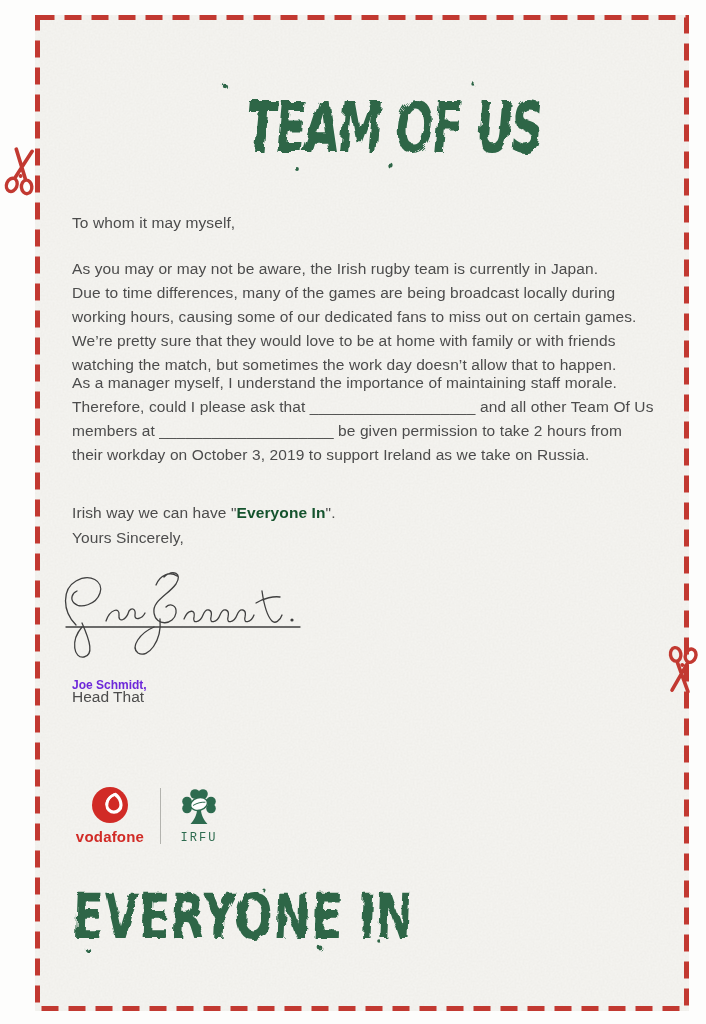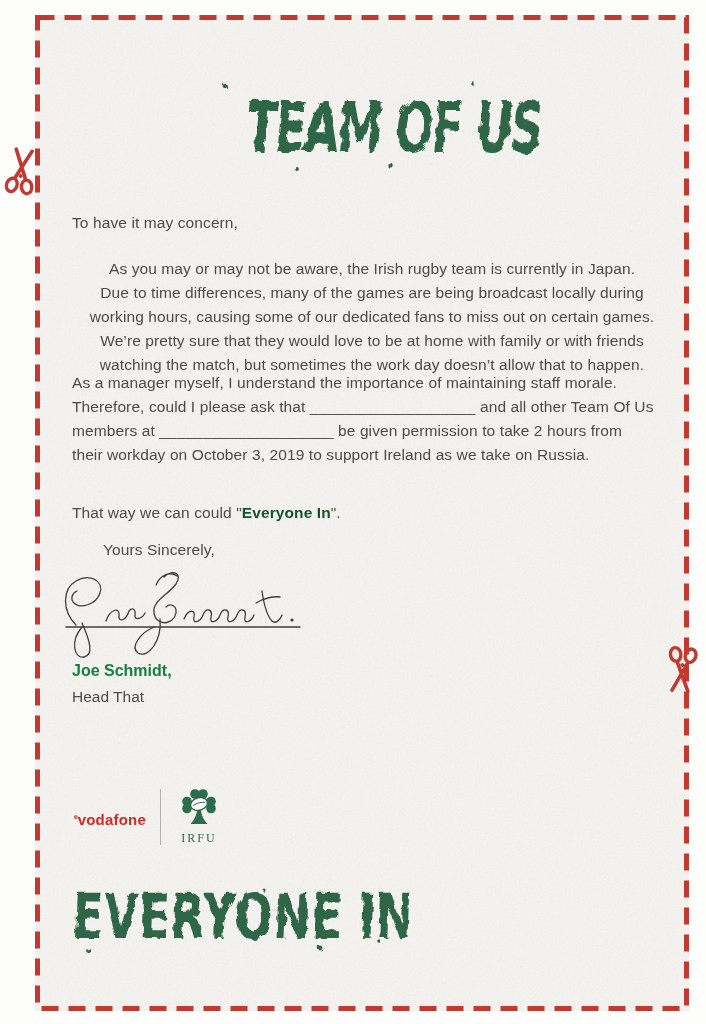--- a/index.html
+++ b/index.html
@@ -27,36 +27,36 @@
     font-family: "DejaVu Sans", sans-serif;
     font-weight: bold;
     fill: #2d6647;
   }
   .para {
     font-size: 15.5px; line-height: 24px;
     white-space: pre-line; width: 600px;
     letter-spacing: 0.1px;
   }
   .greeting { top: 211px; }
-  .p1 { top: 257px; text-align: center; }
+  .p1 { top: 257px; }
   .p2 { top: 371px; }
   .closing { top: 501px; }
   .closing b { font-weight: bold; color: #14532d; }
-  .signoff { top: 538px; margin-left: 31px; }
+  .signoff { top: 526px; }
   .signature-svg { left: -12px; top: 563px; }
   .sig-stroke { fill: none; stroke: #3f3f3f; stroke-width: 1.3; stroke-linecap: round; }
-  .name { top: 659px; font-weight: bold; font-size: 16px; line-height: 24px; color: #15803d; }
+  .name { top: 673px; font-weight: bold; font-size: 12px; line-height: 24px; color: #6d28d9; }
   .role { top: 685px; font-size: 15.5px; line-height: 24px; }
 
   .logos { top: 787px; left: 2px; display: flex; align-items: center; }
-  .vf-block { display: flex; flex-direction: row; align-items: center; width: 72px; }
+  .vf-block { display: flex; flex-direction: column; align-items: center; width: 72px; }
   .vf-word { margin-top: 5px; font-size: 15px; font-weight: bold; color: #d12b26; letter-spacing: 0.2px; }
   .logo-divider { width: 1px; height: 56px; background: #b3b3ae; margin: 0 12px 0 14px; }
   .irfu-block { display: flex; flex-direction: column; align-items: center; width: 52px; }
-  .irfu-word { margin-top: 4px; font-family: Liberation Serif, serif; font-size: 12px; color: #2d6b4f; letter-spacing: 2px; }
+  .irfu-word { margin-top: 4px; font-family: Liberation Mono, monospace; font-size: 12px; color: #2d6b4f; letter-spacing: 2px; }
 
   .footer-svg { left: -4px; top: 882px; }
   .hidden-defs { position: absolute; width: 0; height: 0; }
 </style>
 </head>
 <body>
 
 <svg class="hidden-defs" aria-hidden="true">
   <defs>
     <filter id="roughen" x="-10%" y="-20%" width="120%" height="140%">
@@ -102,34 +102,34 @@
       <g filter="url(#roughen)">
         <text class="brush-text" x="0" y="0" text-anchor="middle" font-size="70" letter-spacing="-2" transform="translate(357 82) scale(0.64 1) skewX(-8)">TEAM OF US</text>
         <circle cx="190" cy="16" r="2.2" fill="#2d6647"></circle>
         <circle cx="356" cy="96" r="2.6" fill="#2d6647"></circle>
         <circle cx="438" cy="14" r="1.7" fill="#2d6647"></circle>
         <circle cx="262" cy="99" r="1.9" fill="#2d6647"></circle>
         <circle cx="492" cy="80" r="2.8" fill="#2d6647"></circle>
       </g>
     </svg>
 
-    <p class="para greeting">To have it may concern,</p>
+    <p class="para greeting">To whom it may myself,</p>
 
     <p class="para p1">As you may or may not be aware, the Irish rugby team is currently in Japan.
 Due to time differences, many of the games are being broadcast locally during
 working hours, causing some of our dedicated fans to miss out on certain games.
 We’re pretty sure that they would love to be at home with family or with friends
 watching the match, but sometimes the work day doesn’t allow that to happen.</p>
 
     <p class="para p2">As a manager myself, I understand the importance of maintaining staff morale.
 Therefore, could I please ask that ___________________ and all other Team Of Us
 members at ____________________ be given permission to take 2 hours from
 their workday on October 3, 2019 to support Ireland as we take on Russia.</p>
 
-    <p class="para closing"><span>That way we can could "</span><b>Everyone In</b><span>".</span></p>
+    <p class="para closing"><span>Irish way we can have "</span><b>Everyone In</b><span>".</span></p>
 
     <p class="para signoff">Yours Sincerely,</p>
 
     <svg class="signature-svg" width="260" height="100" viewBox="0 0 260 100">
       <path class="sig-stroke" stroke-width="1" d="M6 64 H240"></path>
       <path class="sig-stroke" d="M16 62 C2 48 2 26 16 18 C30 10 44 18 40 30 C36 42 20 46 14 40 C10 36 12 30 17 28"></path>
       <path class="sig-stroke" d="M22 60 C30 78 34 92 24 94 C14 96 10 78 22 64"></path>
       <path class="sig-stroke" d="M46 58 C50 46 60 44 59 52 C58 60 66 58 69 48 C72 44 76 46 75 52 C74 58 82 56 85 50"></path>
       <path class="sig-stroke" d="M96 22 C100 12 110 8 117 13 M104 14 C113 6 123 10 116 21 C108 32 92 38 94 50 C96 64 114 62 116 50 C117 42 110 40 106 44"></path>
       <path class="sig-stroke" d="M100 56 C102 78 88 96 78 90 C70 84 80 70 94 64"></path>

